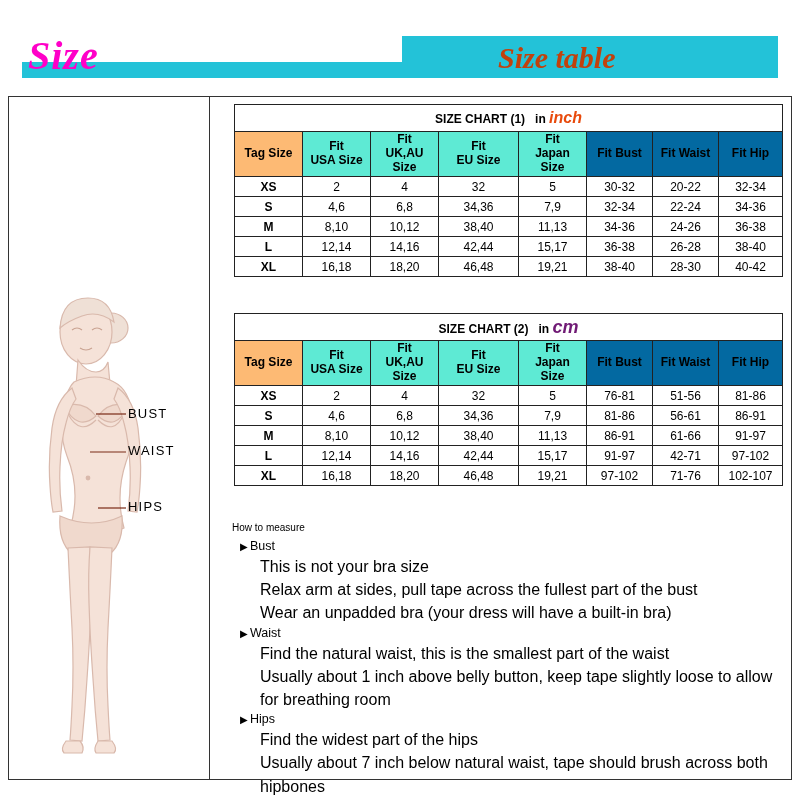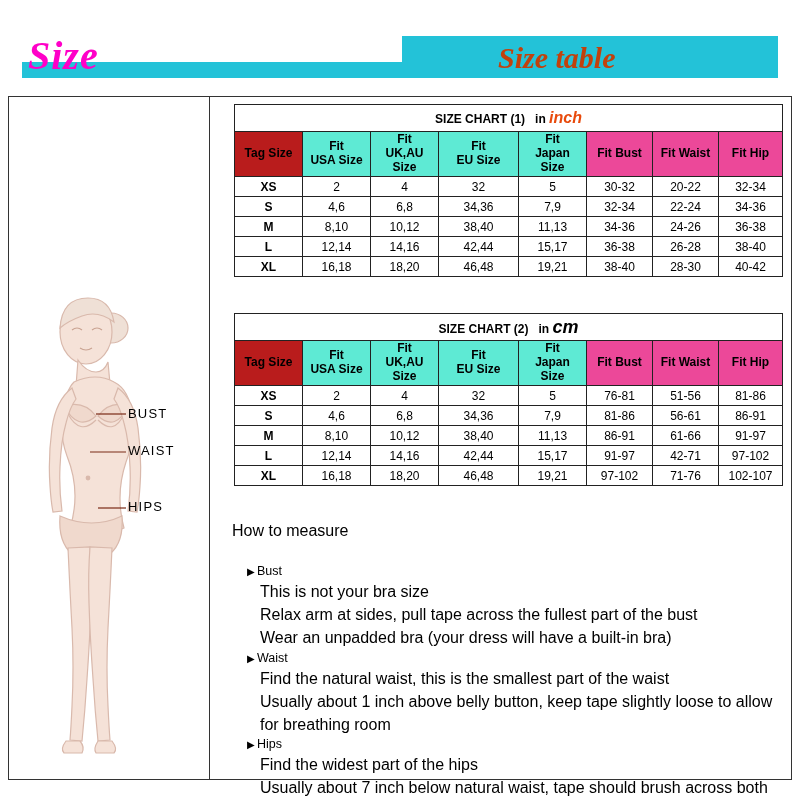--- a/index.html
+++ b/index.html
@@ -116,41 +116,41 @@
     font-weight: bold;
     border: 1px solid #222222;
   }
   .unit-inch {
     color: #e84a0c;
     font-weight: bold;
     font-size: 16px;
     font-style: italic;
   }
   .unit-cm {
-    color: #000000;
+    color: #701a75;
     font-weight: bold;
     font-size: 18px;
     font-style: italic;
   }
   .hdr-teal {
-    background: #b91c1c;
+    background: #fdba74;
     font-weight: bold;
     font-size: 12px;
     height: 44px;
     line-height: 1.15;
   }
   .hdr-orange {
     background: #5eead4;
     font-weight: bold;
     font-size: 12px;
     height: 44px;
     line-height: 1.15;
   }
   .hdr-yellow {
-    background: #ec4899;
+    background: #0369a1;
     font-weight: bold;
     font-size: 12px;
     height: 44px;
     line-height: 1.15;
   }
   .chart td.body-cell {
     height: 19px;
     font-size: 12px;
     background: #ffffff;
   }
@@ -163,27 +163,27 @@
 
   
   .howto {
     position: absolute;
     left: 232px; top: 522px;
     width: 548px;
     font-family: "Liberation Sans", sans-serif;
     color: #000000;
   }
   .howto-title {
-    font-size: 16px;
-    margin-bottom: 24px;
+    font-size: 10px;
+    margin-bottom: 6px;
   }
   .howto-group { margin-bottom: 1px; }
   .howto-head {
     font-size: 12.5px;
-    margin-left: 15px;
+    margin-left: 8px;
     margin-bottom: 2px;
   }
   .howto-head .arrow {
     display: inline-block;
     width: 10px;
     color: #000;
     font-size: 10px;
   }
   .howto-line {
     font-size: 16px;

